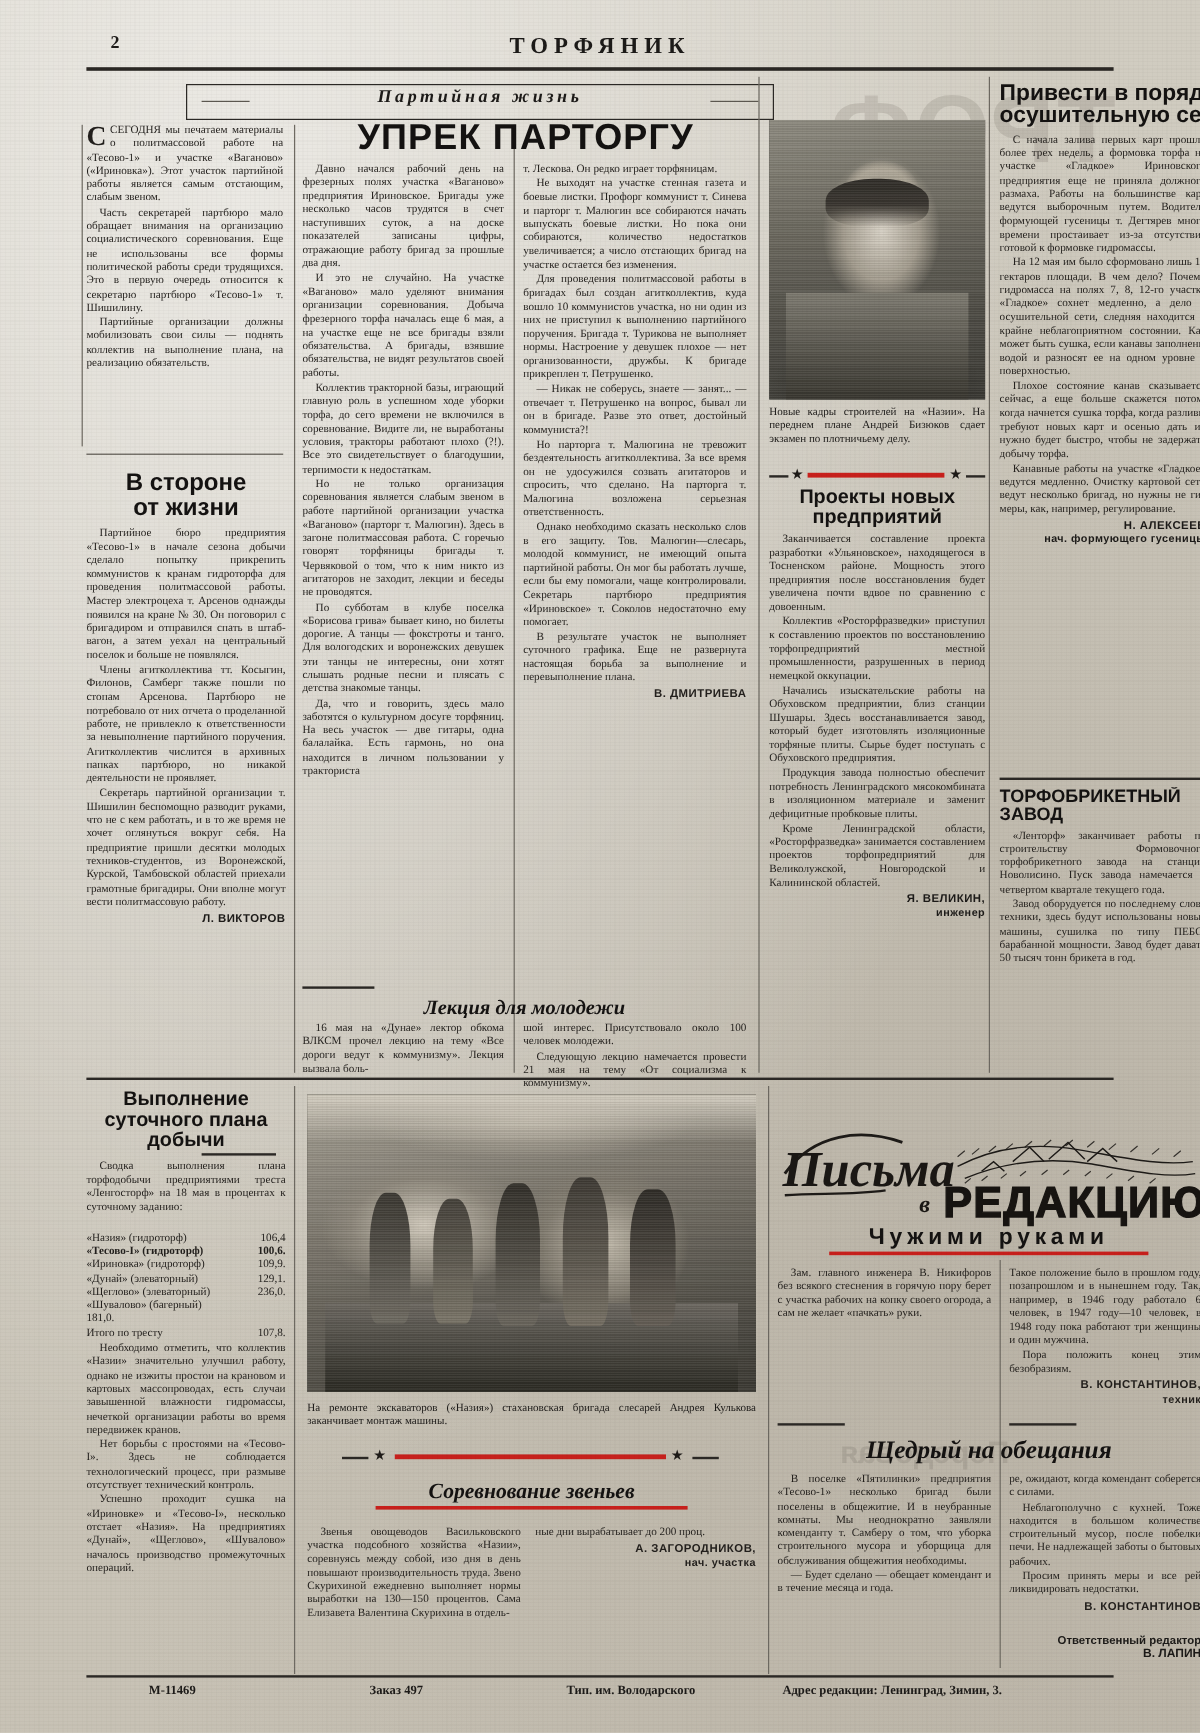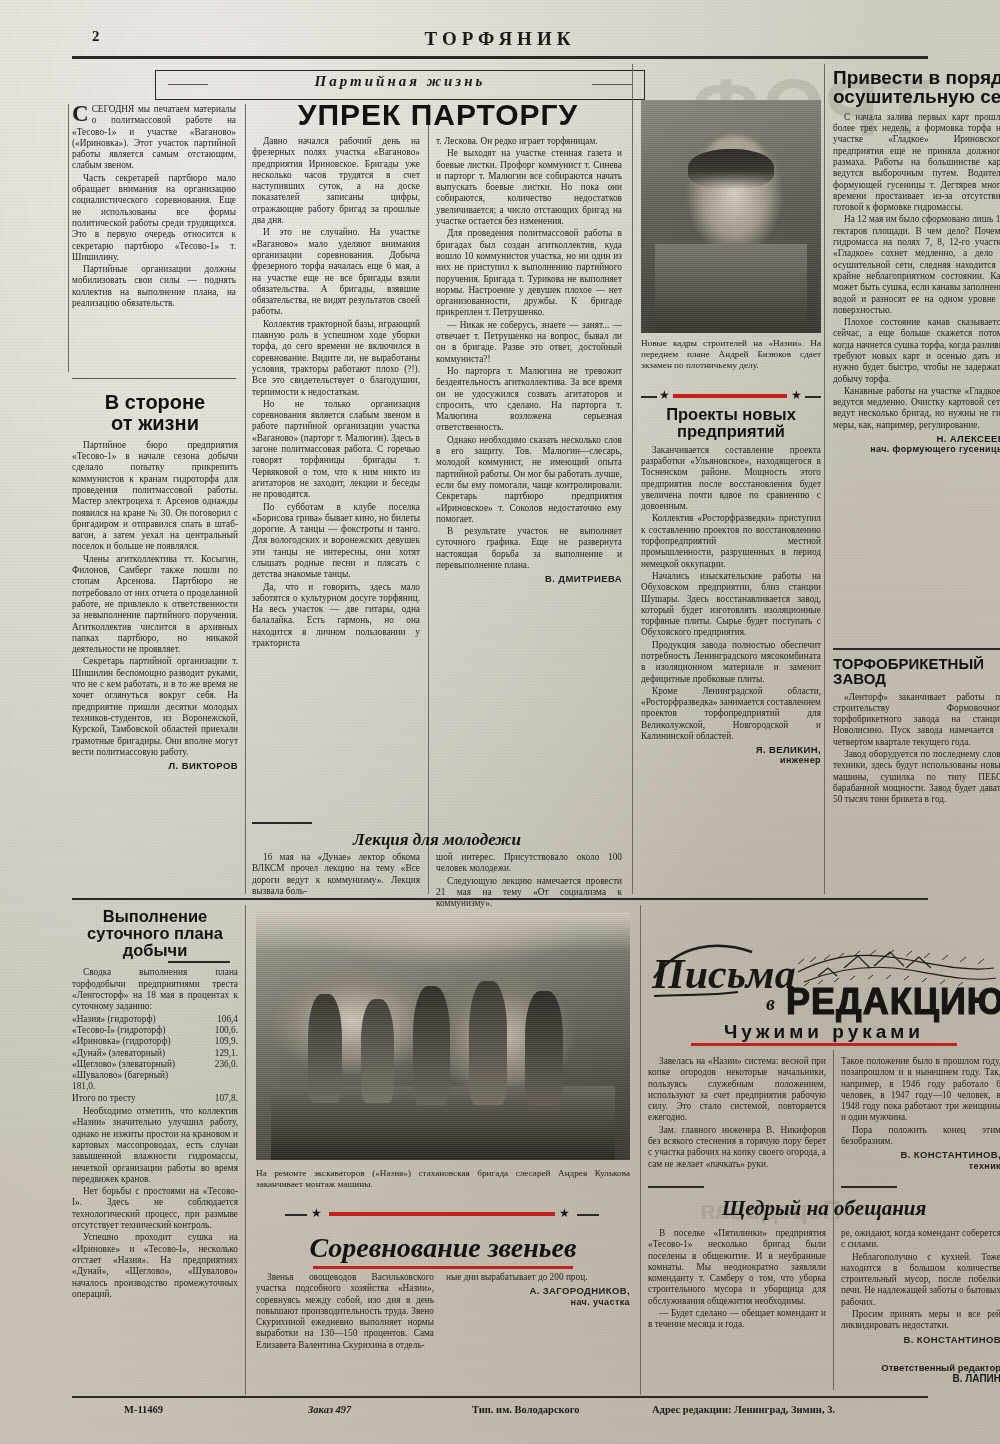--- a/index.html
+++ b/index.html
@@ -163,26 +163,26 @@
   </div>
 
   <div class="col" style="left:72px;top:908px;width:166px;">
     <div class="h-sans" style="font-size:16.5px;">Выполнение</div>
     <div class="h-sans" style="font-size:16.5px;">суточного плана</div>
     <div class="h-sans" style="font-size:16.5px;margin-bottom:3px;">добычи</div>
     <div class="hr-thin" style="position:relative;left:96px;width:62px;height:2px;background:#2b2825;margin-bottom:4px;"></div>
     <div class="bt">
       <p>Сводка выполнения плана торфодобычи предприятиями треста «Ленгосторф» на 18 мая в процентах к суточному заданию:</p>
     </div>
-    <div class="bt" style="margin-top:1px;">
+    <div class="bt" style="margin-top:14px;">
       <div style="display:flex;justify-content:space-between;">
         <span>«Назия» (гидроторф)</span>
         <span>106,4</span>
       </div>
-      <div style="display:flex;justify-content:space-between;">
+      <div style="display:flex;justify-content:space-between;font-weight:bold;">
         <span>«Тесово-I» (гидроторф)</span>
         <span>100,6.</span>
       </div>
       <div style="display:flex;justify-content:space-between;">
         <span>«Ириновка» (гидроторф)</span>
         <span>109,9.</span>
       </div>
       <div style="display:flex;justify-content:space-between;">
         <span>«Дунай» (элеваторный)</span>
         <span>129,1.</span>
@@ -327,21 +327,21 @@
 
   <div class="starsep" style="position:absolute;left:285px;top:1208px;width:316px;">
     <div class="line" style="left:0;width:22px;"></div>
     <span class="star" style="left:26px;">★</span>
     <div class="thick" style="left:44px;width:226px;"></div>
     <span class="star" style="left:274px;">★</span>
     <div class="line" style="left:292px;width:22px;"></div>
   </div>
 
   <div class="col" style="left:256px;top:1232px;width:374px;">
-    <div class="h-serif-ital" style="font-size:28px;">Соревнование звеньев</div>
+    <div class="h-serif-ital" style="font-size:18px;">Соревнование звеньев</div>
     <div class="redline" style="width:260px;"></div>
   </div>
   <div class="col bt" style="left:256px;top:1272px;width:178px;">
     <p>Звенья овощеводов Васильковского участка подсобного хозяйства «Назии», соревнуясь между собой, изо дня в день повышают производительность труда. Звено Скурихиной ежедневно выполняет нормы выработки на 130—150 процентов. Сама Елизавета Валентина Скурихина в отдель-</p>
   </div>
   <div class="col bt" style="left:446px;top:1272px;width:184px;">
     <p class="noind">ные дни вырабатывает до 200 проц.</p>
     <div class="sig">А. ЗАГОРОДНИКОВ,</div>
     <div class="sig sig-sub">нач. участка</div>
   </div>
@@ -373,21 +373,20 @@
       <text x="138" y="76" font-family="Liberation Sans, sans-serif" font-weight="bold" font-size="36" letter-spacing="1" fill="#171411" stroke="#171411" stroke-width="1.1">РЕДАКЦИЮ</text>
       <path d="M6,58 C34,56 62,58 90,54" stroke="#1d1a17" stroke-width="2" fill="none"></path>
     </svg>
   </div>
 
   <div class="col" style="left:648px;top:1022px;width:352px;">
     <div class="h-sans" style="font-size:19px;letter-spacing:4px;font-weight:bold;">Чужими руками</div>
     <div class="redline" style="width:266px;"></div>
   </div>
   <div class="col bt" style="left:648px;top:1056px;width:178px;">
-    <p>Завелась на «Назии» система: весной при копке огородов некоторые начальники, пользуясь служебным положением, используют за счет предприятия рабочую силу. Это стало системой, повторяется ежегодно.</p>
     <p>Зам. главного инженера В. Никифоров без всякого стеснения в горячую пору берет с участка рабочих на копку своего огорода, а сам не желает «пачкать» руки.</p>
   </div>
   <div class="col bt" style="left:841px;top:1056px;width:160px;overflow:hidden;">
     <p class="noind">Такое положение было в прошлом году, позапрошлом и в нынешнем году. Так, например, в 1946 году работало 6 человек, в 1947 году—10 человек, в 1948 году пока работают три женщины и один мужчина.</p>
     <p>Пора положить конец этим безобразиям.</p>
     <div class="sig">В. КОНСТАНТИНОВ,</div>
     <div class="sig sig-sub">техник</div>
   </div>
 
   <div class="hr-thin" style="left:648px;top:1186px;width:56px;height:2px;background:#2b2825;"></div>
@@ -408,19 +407,19 @@
   </div>
 
   <div class="col" style="left:841px;top:1362px;width:160px;overflow:hidden;text-align:right;">
     <div style="font-size:9.5px;font-weight:bold;font-family:'Liberation Sans',sans-serif;">Ответственный редактор</div>
     <div style="font-size:10px;font-weight:bold;font-family:'Liberation Sans',sans-serif;">В. ЛАПИН</div>
   </div>
 
   <div class="footrule"></div>
   <div class="footer">
     <span style="left:52px;">М-11469</span>
-    <span style="left:236px;font-style:italic;">Заказ 497</span>
+    <span style="left:236px;">Заказ 497</span>
     <span style="left:400px;">Тип. им. Володарского</span>
     <span style="left:580px;">Адрес редакции: Ленинград, Зимин, 3.</span>
   </div>
 
   <div class="noise"></div>
 </div>
 
 </body></html>

